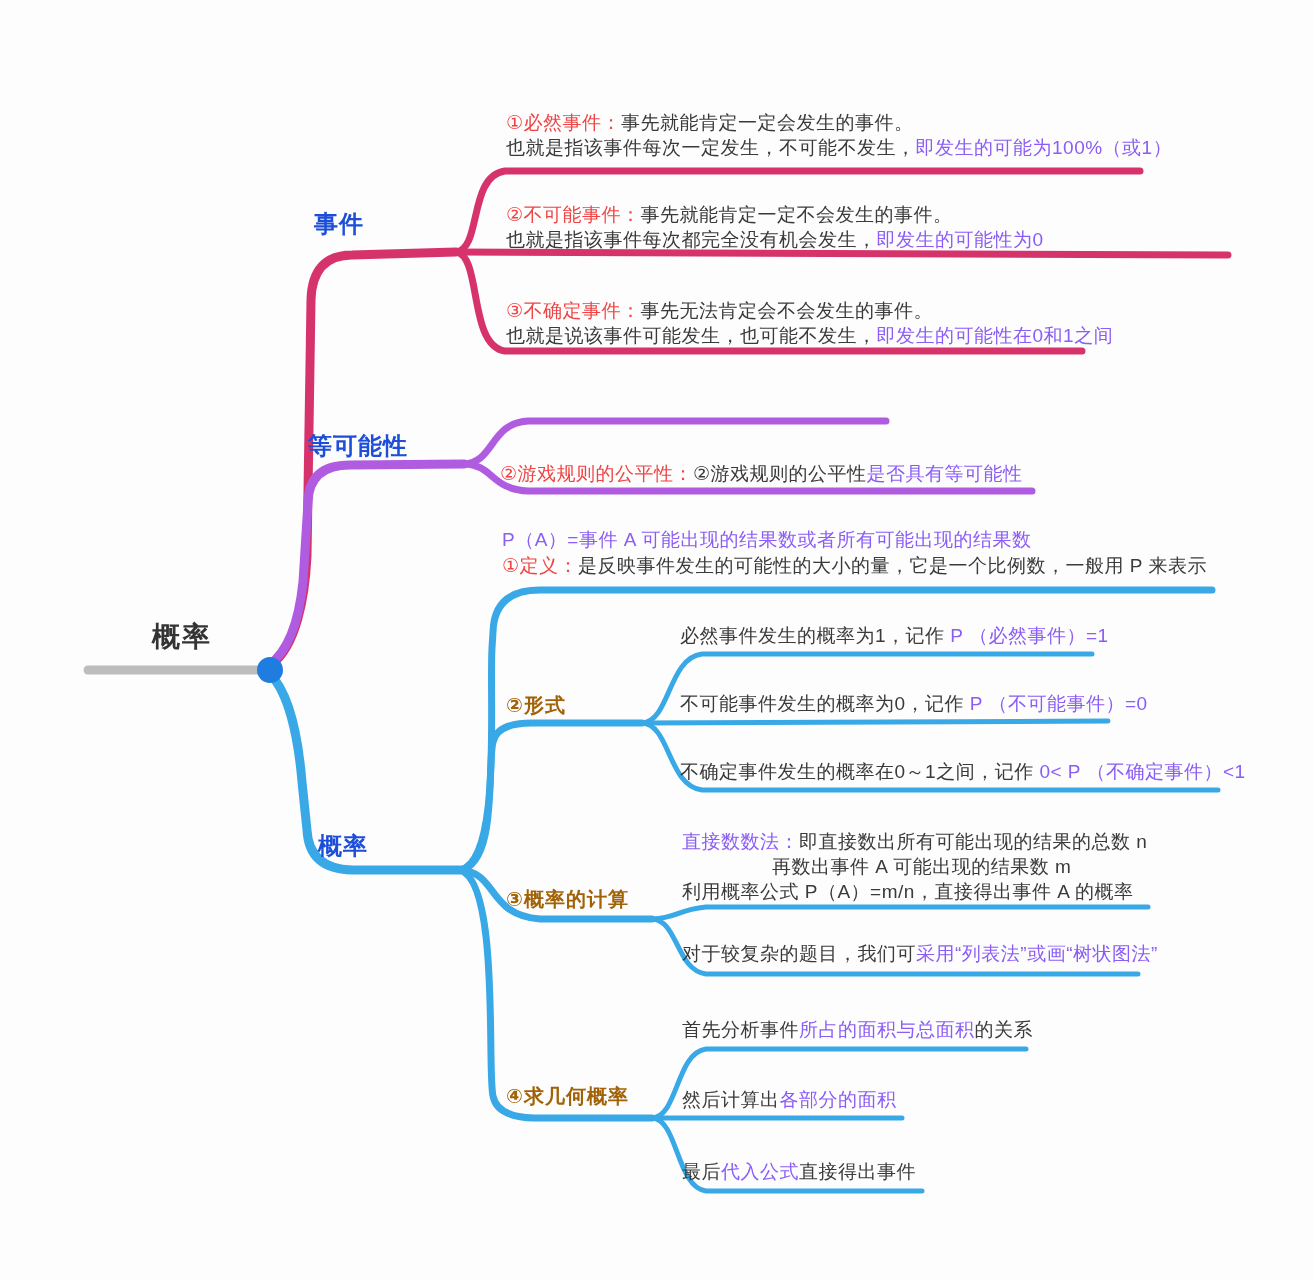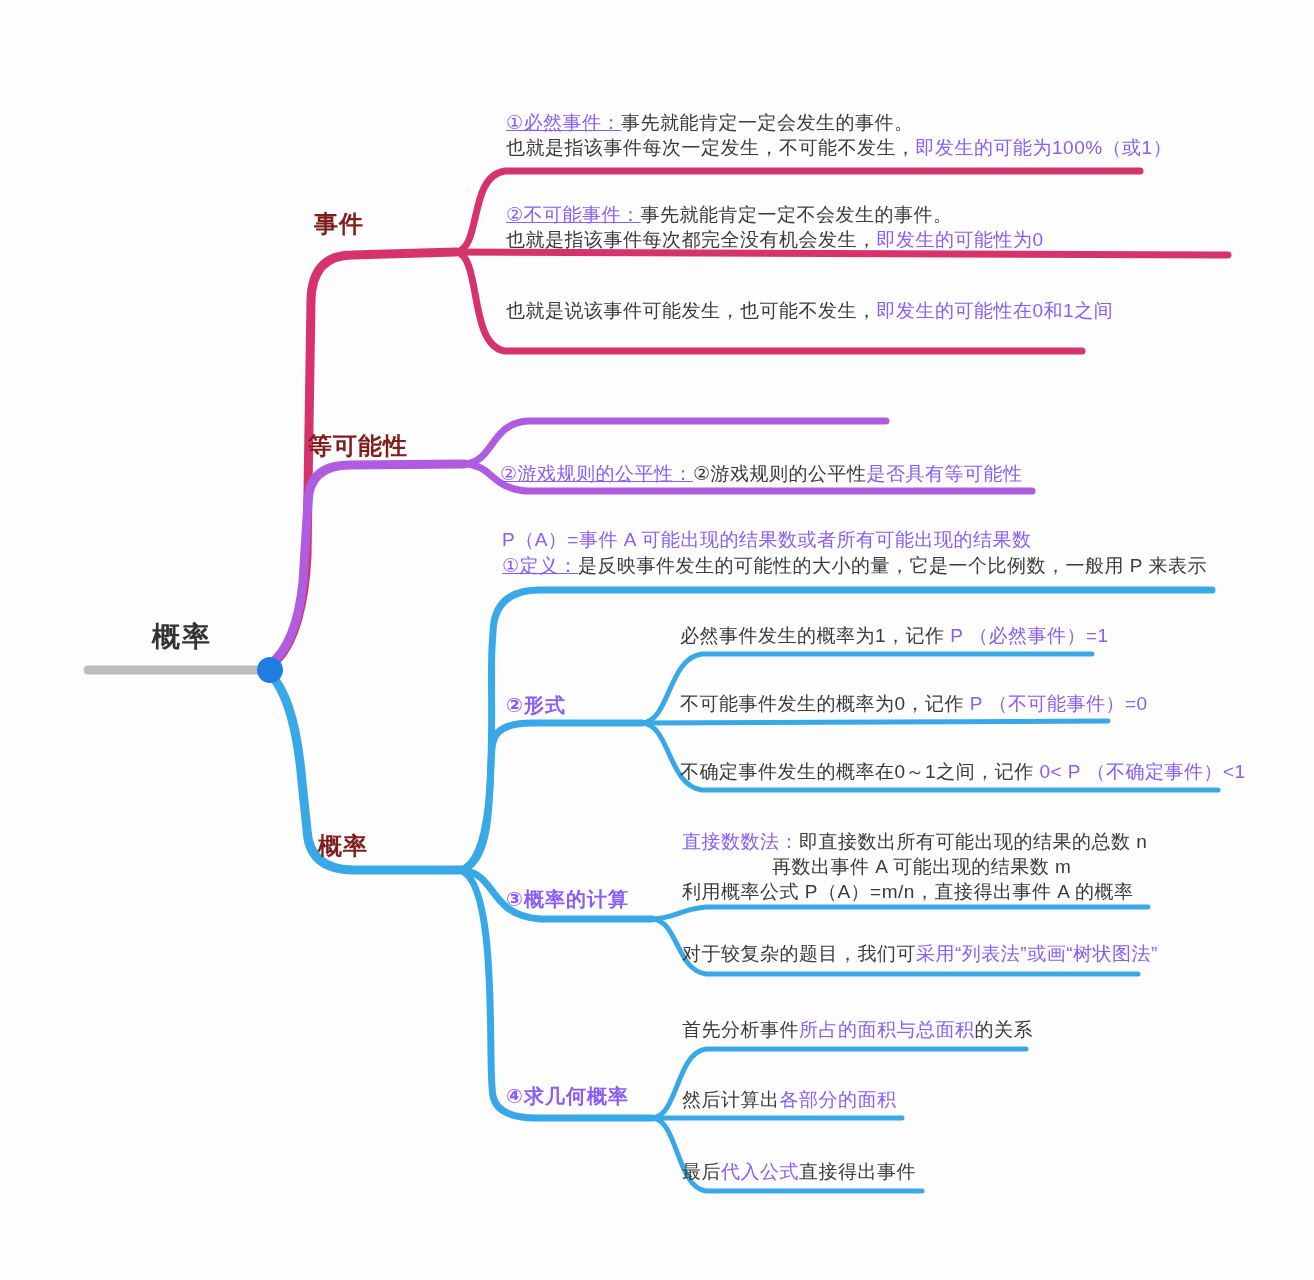--- a/index.html
+++ b/index.html
@@ -5,29 +5,29 @@
   html,body{margin:0;padding:0;background:#fff;}
   .canvas{
     position:relative;width:1314px;height:1280px;background:#fdfdfd;overflow:hidden;
     font-family:"Liberation Sans","DejaVu Sans",sans-serif;
   }
   svg.wires{position:absolute;left:0;top:0;width:1314px;height:1280px;}
   .root-label{
     position:absolute;font-size:28px;font-weight:700;color:#333;letter-spacing:2px;white-space:nowrap;
   }
   .branch-label{
-    position:absolute;font-size:24px;font-weight:700;color:#7f1d1d;letter-spacing:1px;white-space:nowrap;
+    position:absolute;font-size:24px;font-weight:700;color:#1d4ed8;letter-spacing:1px;white-space:nowrap;
   }
   .sub-label{
-    position:absolute;font-size:20px;font-weight:600;color:#8b5cf6;letter-spacing:1px;white-space:nowrap;
+    position:absolute;font-size:20px;font-weight:600;color:#a16207;letter-spacing:1px;white-space:nowrap;
   }
   .node{position:absolute;font-size:19px;line-height:25px;color:#3a3a3a;white-space:nowrap;letter-spacing:0.5px;}
   .node .line{white-space:nowrap;}
   .t-black{color:#3a3a3a;}
-  .t-blue{color:#8b5cf6;text-decoration:underline;}
+  .t-blue{color:#ef4444;}
   .t-green{color:#8b5cf6;}
   .indent{padding-left:90px;}
   .lh26{line-height:26px;}
 </style>
 </head>
 <body>
 
 <div class="canvas">
 
   <svg class="wires" viewBox="0 0 1314 1280">
@@ -76,20 +76,21 @@
     <div class="line"><span class="t-blue">①必然事件：</span><span class="t-black">事先就能肯定一定会发生的事件。</span></div>
     <div class="line"><span class="t-black">也就是指该事件每次一定发生，不可能不发生，</span><span class="t-green">即发生的可能为100%（或1）</span></div>
   </div>
 
   <div class="node" style="left:506px;top:202px">
     <div class="line"><span class="t-blue">②不可能事件：</span><span class="t-black">事先就能肯定一定不会发生的事件。</span></div>
     <div class="line"><span class="t-black">也就是指该事件每次都完全没有机会发生，</span><span class="t-green">即发生的可能性为0</span></div>
   </div>
 
   <div class="node" style="left:506px;top:298px">
+    <div class="line"><span class="t-blue">③不确定事件：</span><span class="t-black">事先无法肯定会不会发生的事件。</span></div>
     <div class="line"><span class="t-black">也就是说该事件可能发生，也可能不发生，</span><span class="t-green">即发生的可能性在0和1之间</span></div>
   </div>
 
 
   <div class="node" style="left:500px;top:461px">
     <div class="line"><span class="t-blue">②游戏规则的公平性：</span><span class="t-black">②游戏规则的公平性</span><span class="t-green">是否具有等可能性</span></div>
   </div>
 
   <div class="node lh26" style="left:502px;top:527px">
     <div class="line"><span class="t-green">P（A）=事件 A 可能出现的结果数或者所有可能出现的结果数</span></div>

